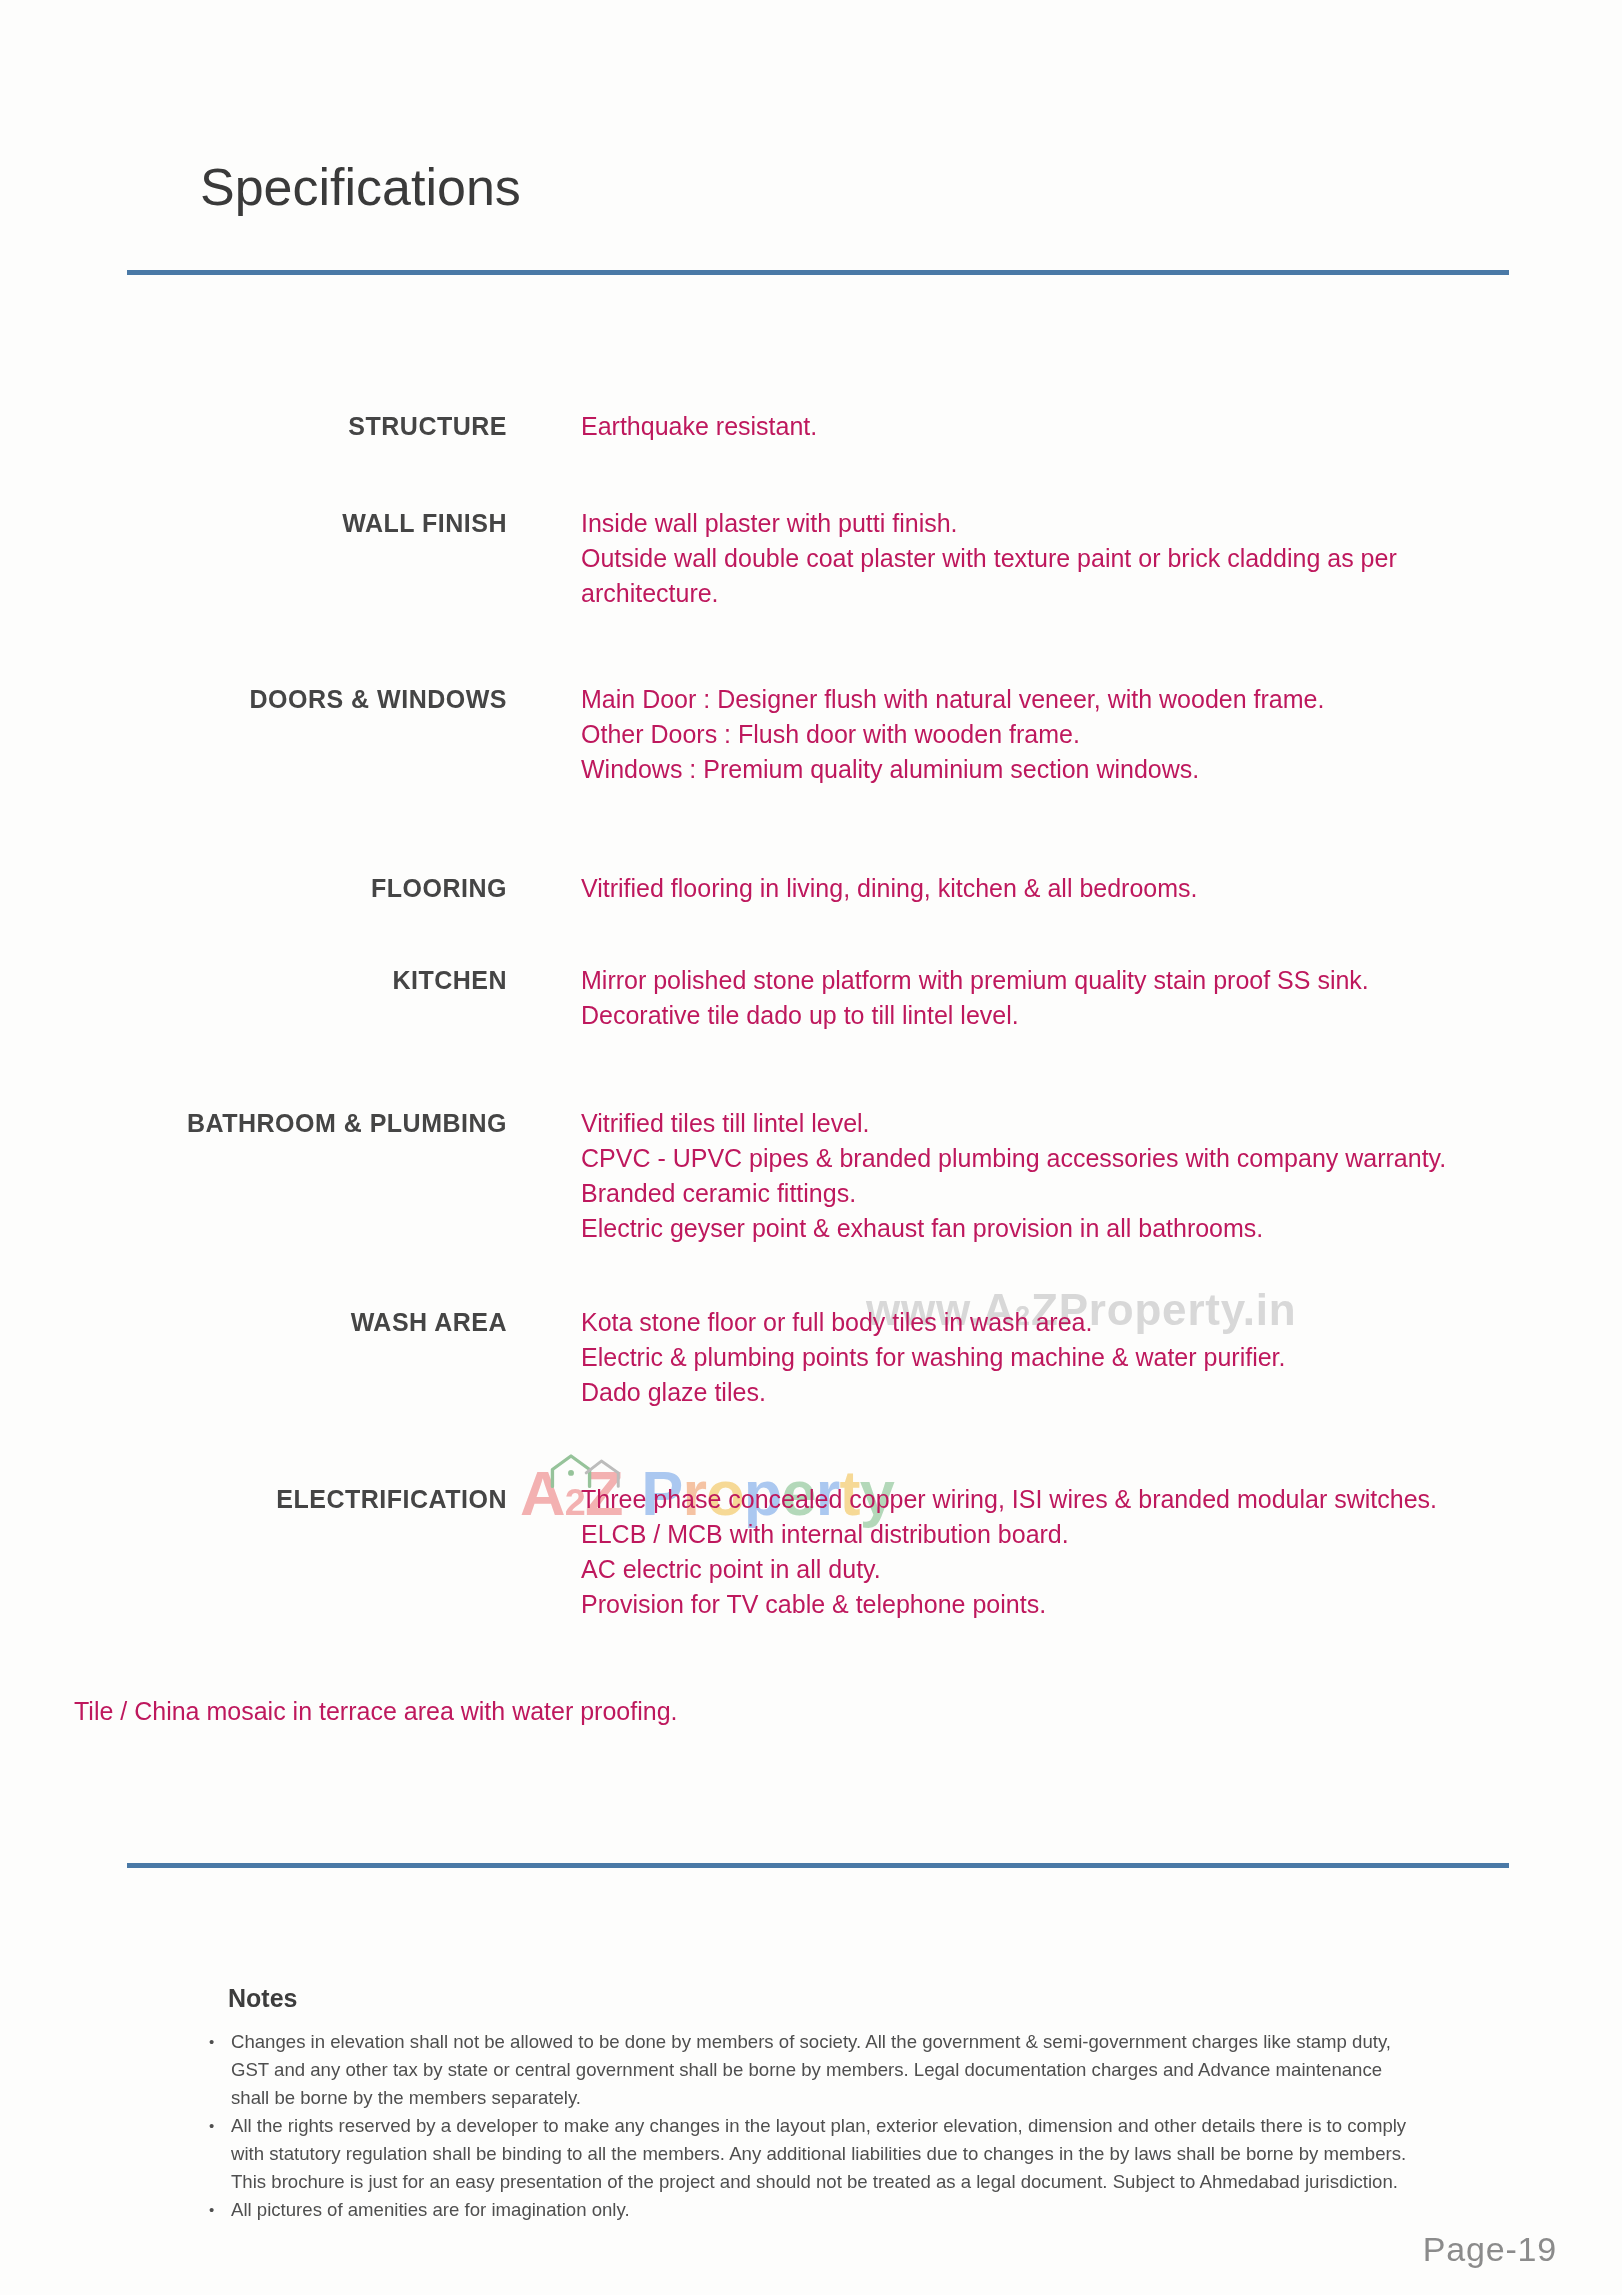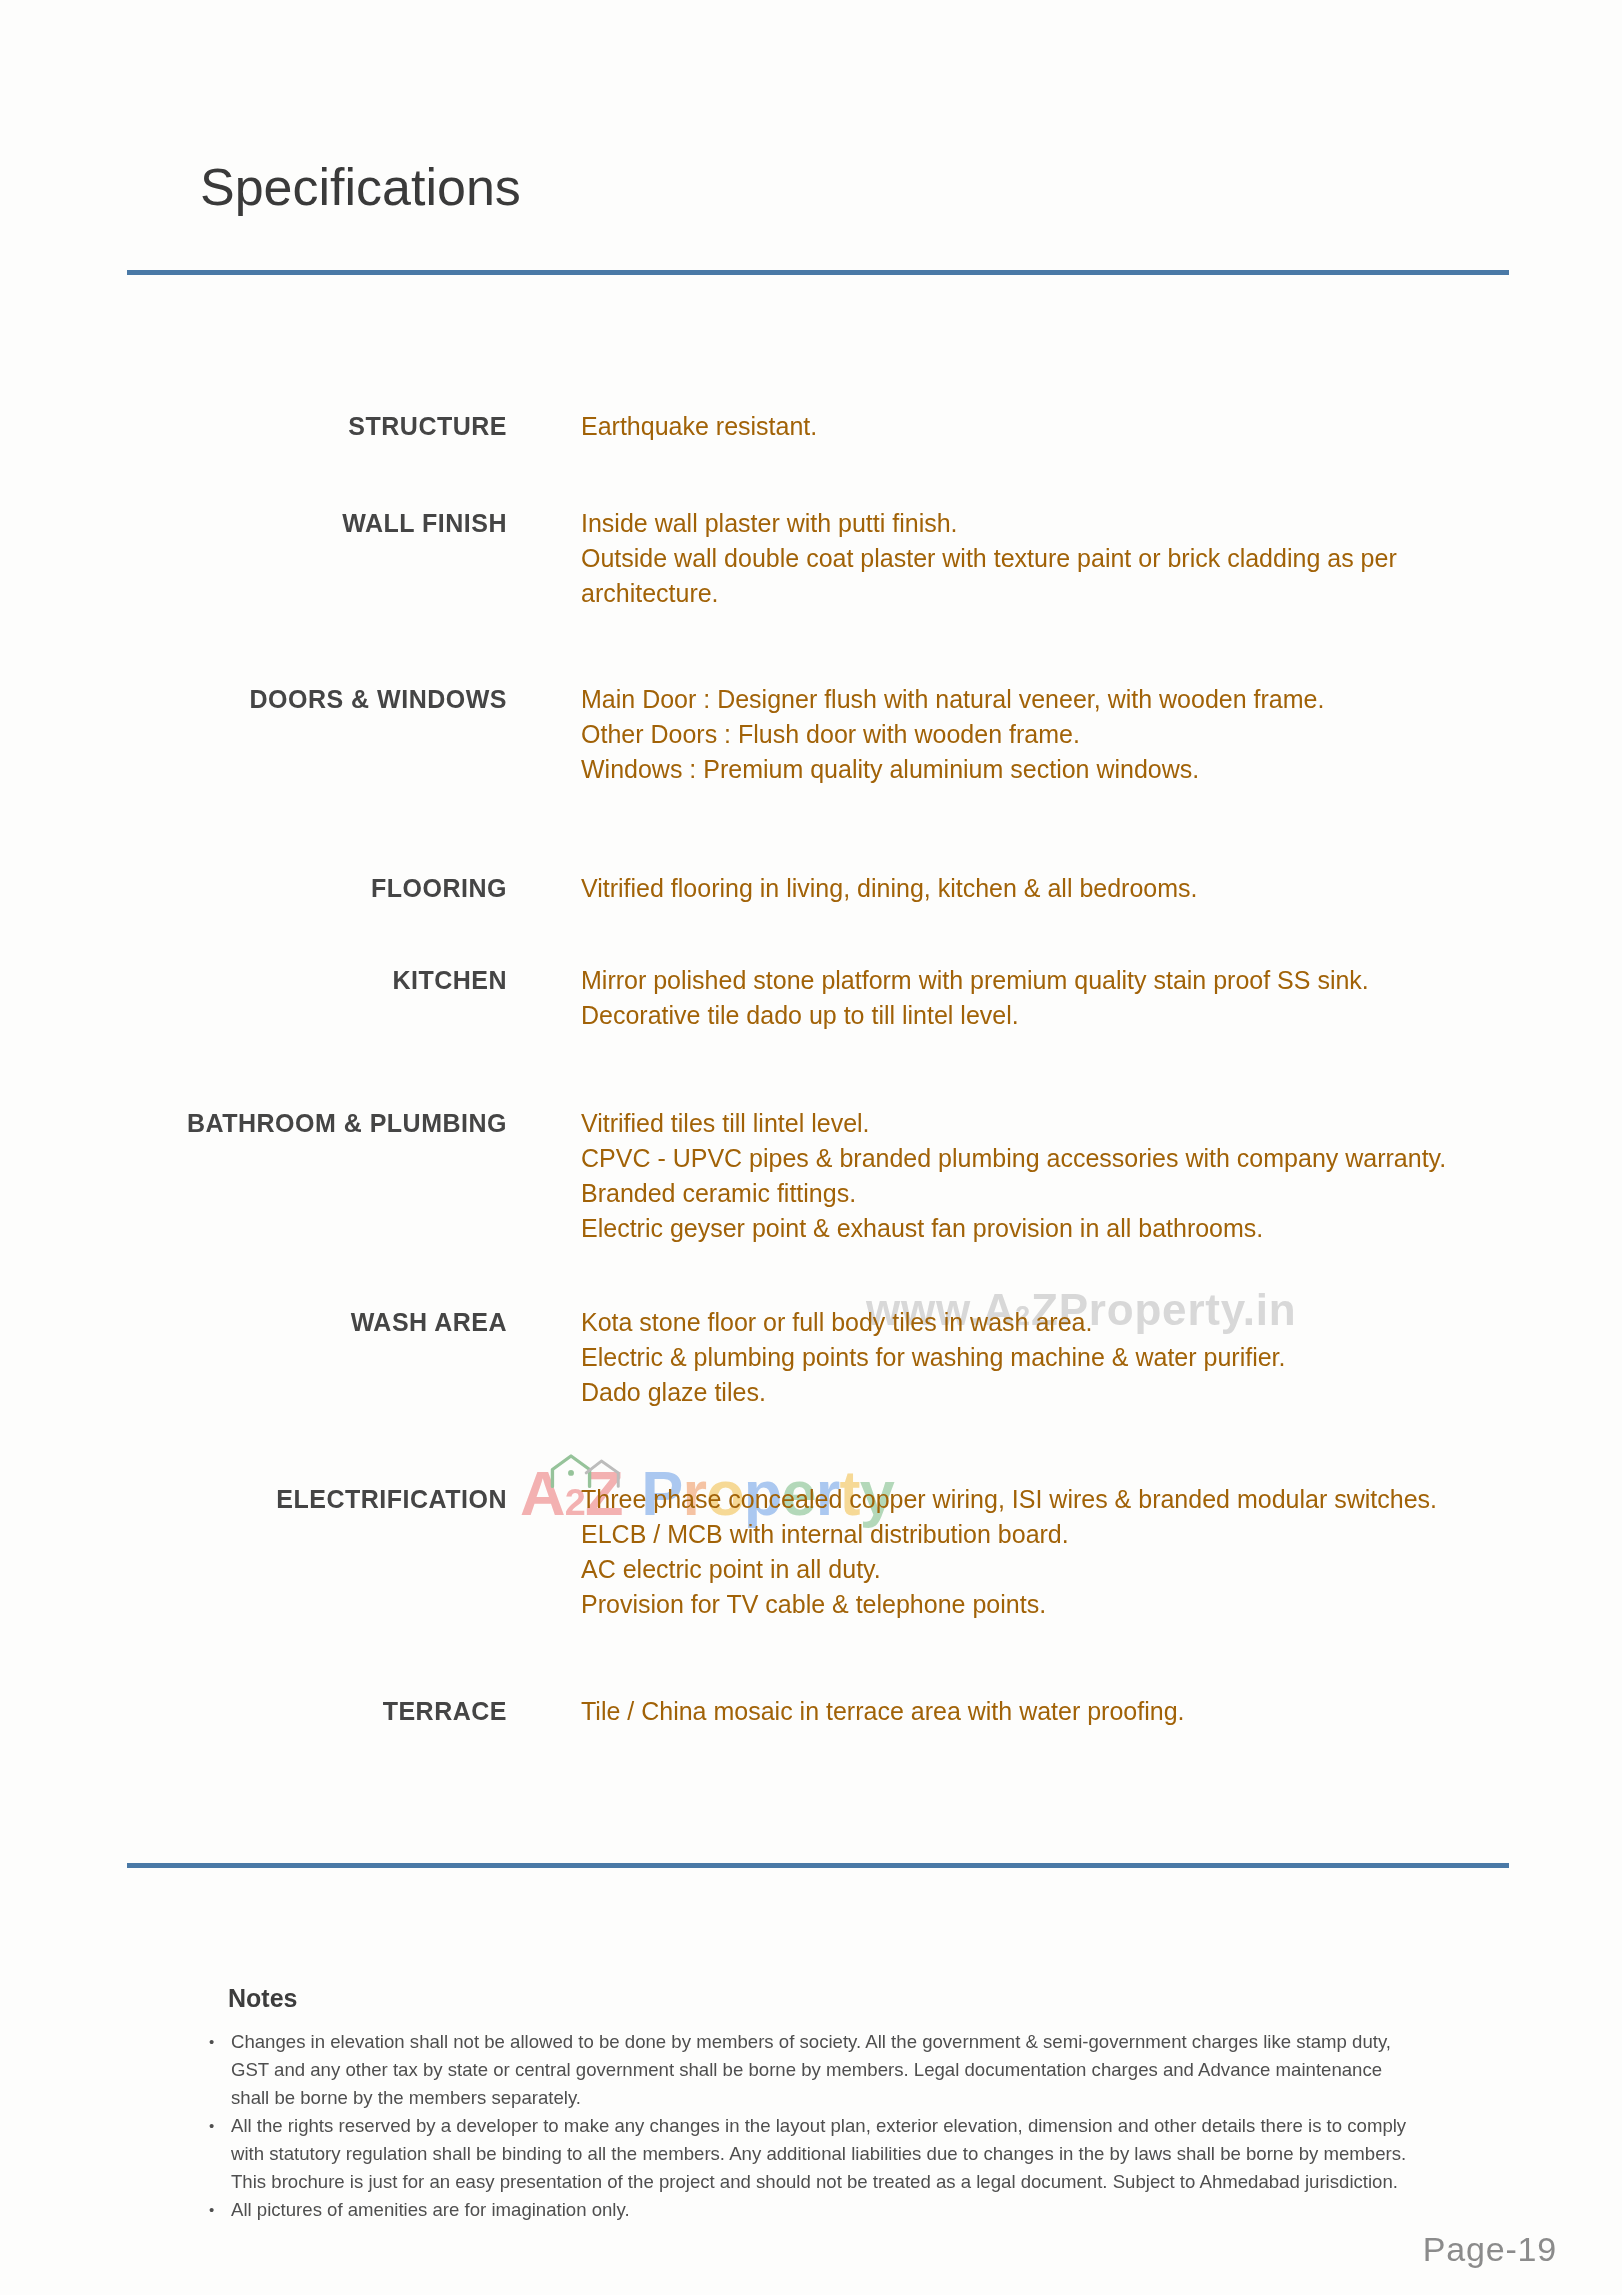--- a/index.html
+++ b/index.html
@@ -12,21 +12,21 @@
     color:#3a3a3a;letter-spacing:0px;line-height:52px;
   }
   .divider{position:absolute;left:127px;width:1382px;height:5px;background:#4a79a6;}
   .divider-top{top:270px;}
   .divider-bottom{top:1863px;}
   .spec-row{position:absolute;left:0;width:1601px;display:flex;align-items:flex-start;}
   .spec-label{
     width:507px;text-align:right;font-size:25px;font-weight:600;color:#454545;
     letter-spacing:0.5px;line-height:35px;flex:none;
   }
-  .spec-lines{margin-left:74px;font-size:25px;color:#a16207;line-height:35px;max-width:930px;}
+  .spec-lines{margin-left:74px;font-size:25px;color:#be185d;line-height:35px;max-width:930px;}
   .wm-gray{
     position:absolute;left:866px;top:1285px;font-size:44px;color:#d8d8d8;
     letter-spacing:0.8px;white-space:nowrap;z-index:0;font-weight:bold;
   }
   .wm-gray .sub{font-size:0.62em;}
   .wm-color{
     position:absolute;left:520px;top:1457px;font-size:63px;font-weight:700;
     letter-spacing:-0.8px;white-space:nowrap;z-index:0;opacity:0.9;
   }
   .wm-color .sub2{font-size:0.6em;}
@@ -129,21 +129,20 @@
         <div class="spec-label">ELECTRIFICATION</div>
         <div class="spec-lines">
           <div>Three phase concealed copper wiring, ISI wires &amp; branded modular switches.</div>
           <div>ELCB / MCB with internal distribution board.</div>
           <div>AC electric point in all duty.</div>
           <div>Provision for TV cable &amp; telephone points.</div>
         </div>
       </div>
 
       <div class="spec-row" style="top:1694px">
-        <div class="spec-label">TERRACE</div>
         <div class="spec-lines">
           <div>Tile / China mosaic in terrace area with water proofing.</div>
         </div>
       </div>
 
     </div>
 
     <div class="divider divider-bottom"></div>
 
     <div class="notes-heading">Notes</div>

